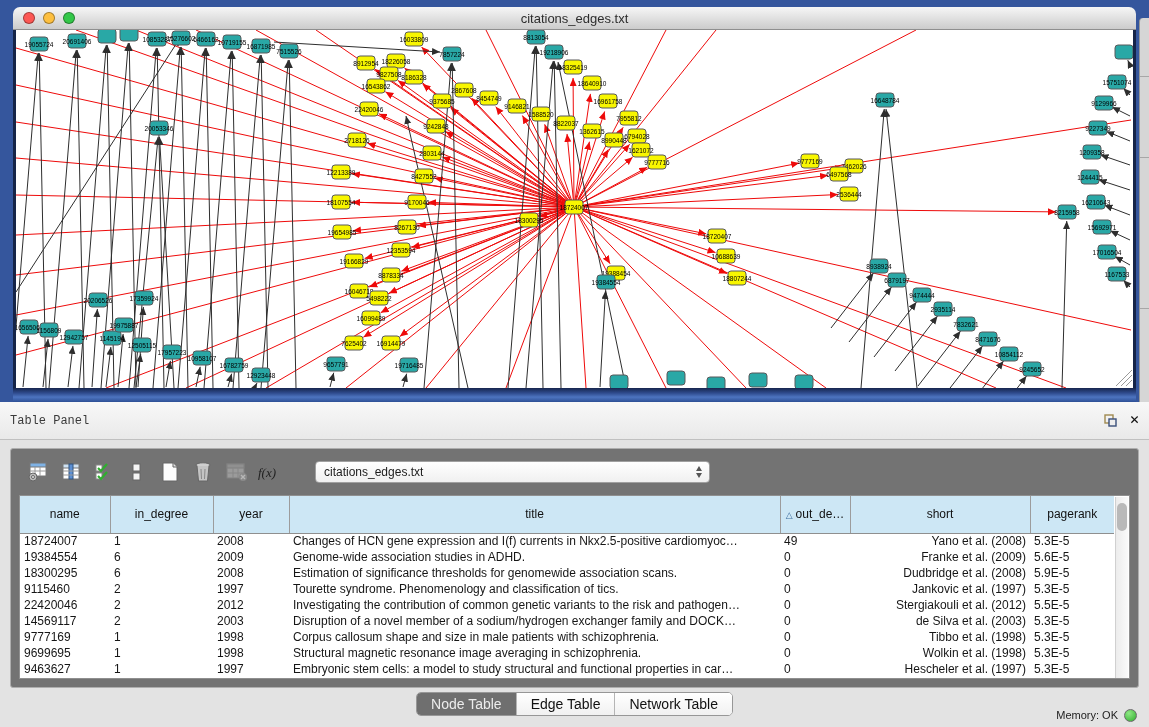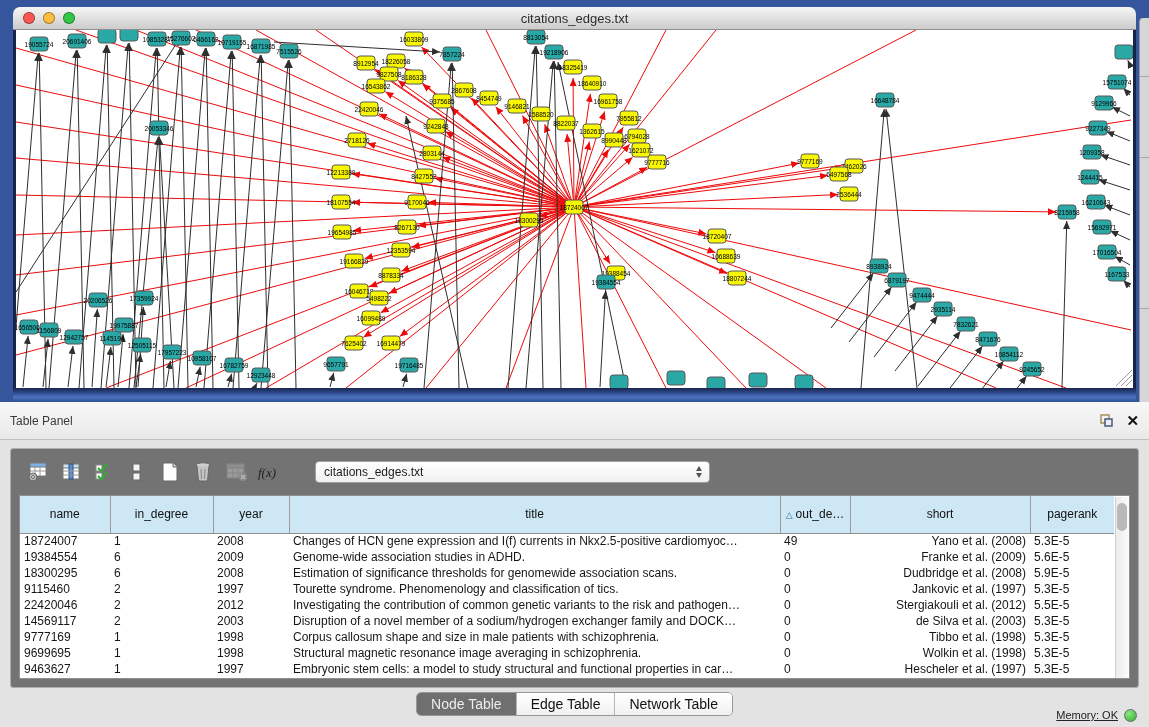--- a/index.html
+++ b/index.html
@@ -25,21 +25,21 @@
 
   
   .right-strip { position:absolute; right:0; top:18px; width:10px; height:384px;
     background:#d6d6d6; border-left:1px solid #979797; border-radius:4px 0 0 0; }
   .right-strip .sep { height:1px; background:#a7a7a7; margin-top:0; }
 
   
   .bottom-area { position:absolute; left:0; top:402px; width:1149px; height:325px;
     background:#e3e3e3; }
   .tp-header { height:38px; display:flex; align-items:center; padding:16px 10px;
-    background:linear-gradient(#f8f8f8,#e9e9e9); border-bottom:1px solid #c0c0c0; }
+    background:linear-gradient(#f8f8f8,#e9e9e9); border-bottom:1px solid #c0c0c0;font-family:Liberation Mono, monospace; }
   .tp-title { font-size:12px; color:#3a3a3a; flex:1; }
   .tp-icons { display:flex; align-items:center; gap:12px; }
   .tp-float { width:16px; height:16px; cursor:pointer; }
   .tp-close { font-size:15px; font-weight:bold; color:#111; cursor:pointer; line-height:14px; }
 
   .panel-box { margin:8px 10px 0 10px; border:1px solid #aeaeae; border-radius:3px;
     background:#737373; padding:6px 8px 8px 8px; }
   .toolbar { height:34px; display:flex; align-items:center; gap:7px; padding-left:6px; }
   .tb-btn { width:26px; height:26px; display:flex; align-items:center; justify-content:center;
     border-radius:3px; cursor:pointer; }
@@ -75,21 +75,21 @@
   .tabs-row { display:flex; justify-content:center; margin-top:4px; }
   .segmented { display:inline-flex; border:1px solid #979797; border-radius:5px; overflow:hidden;
     background:#fff; }
   .seg { padding:3px 14px; font-size:14px; color:#111; cursor:pointer;
     background:linear-gradient(#ffffff,#f1f1f1); border-left:1px solid #b5b5b5; }
   .seg:first-child { border-left:none; }
   .seg.active { background:#6f6f6f; color:#ececec; }
 
   .status-bar { position:absolute; left:0; bottom:0; width:100%; height:24px;
     display:flex; align-items:center; justify-content:flex-end; gap:6px; padding-right:12px; }
-  .mem-label { font-size:11px; color:#222;text-decoration:underline; }
+  .mem-label { font-size:11px; color:#222; }
   .mem-dot { width:13px; height:13px; border-radius:50%;
     background:radial-gradient(circle at 35% 30%, #8fe884, #2fae2f); border:1px solid #6b6b6b;
     cursor:pointer; }
 </style>
 </head>
 <body>
 
 <div class="desktop">
 
   <div class="net-window">

